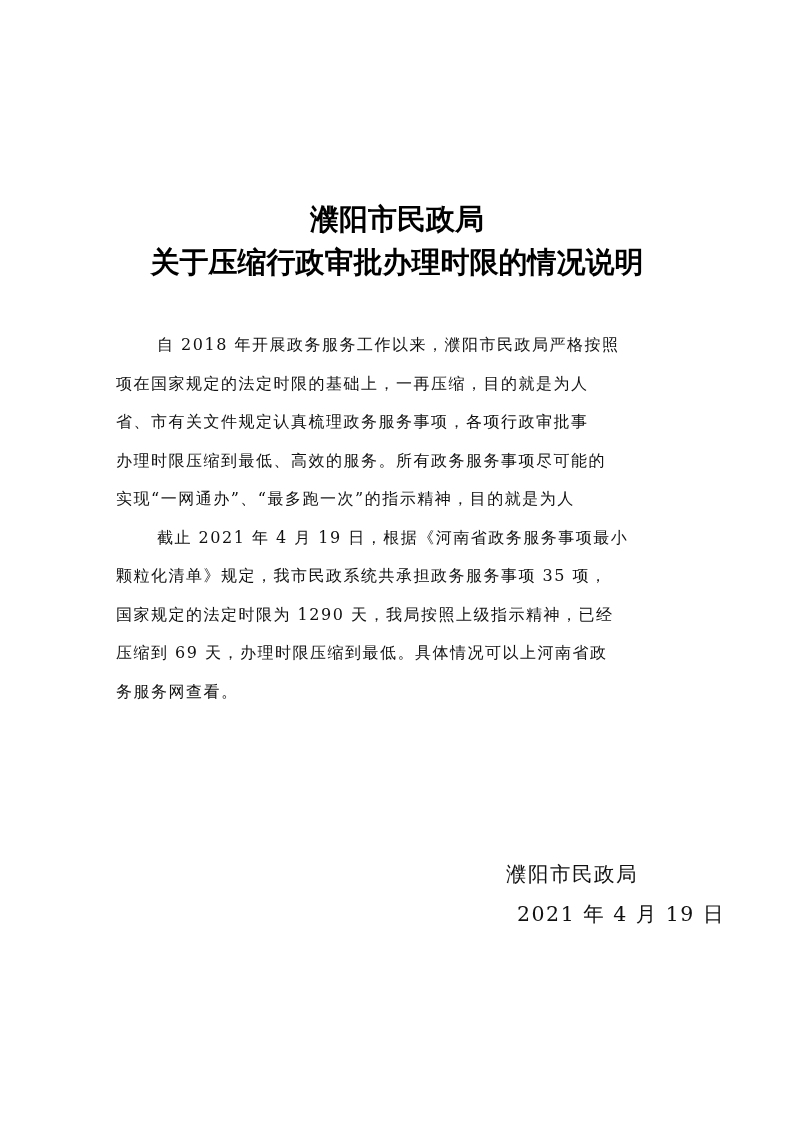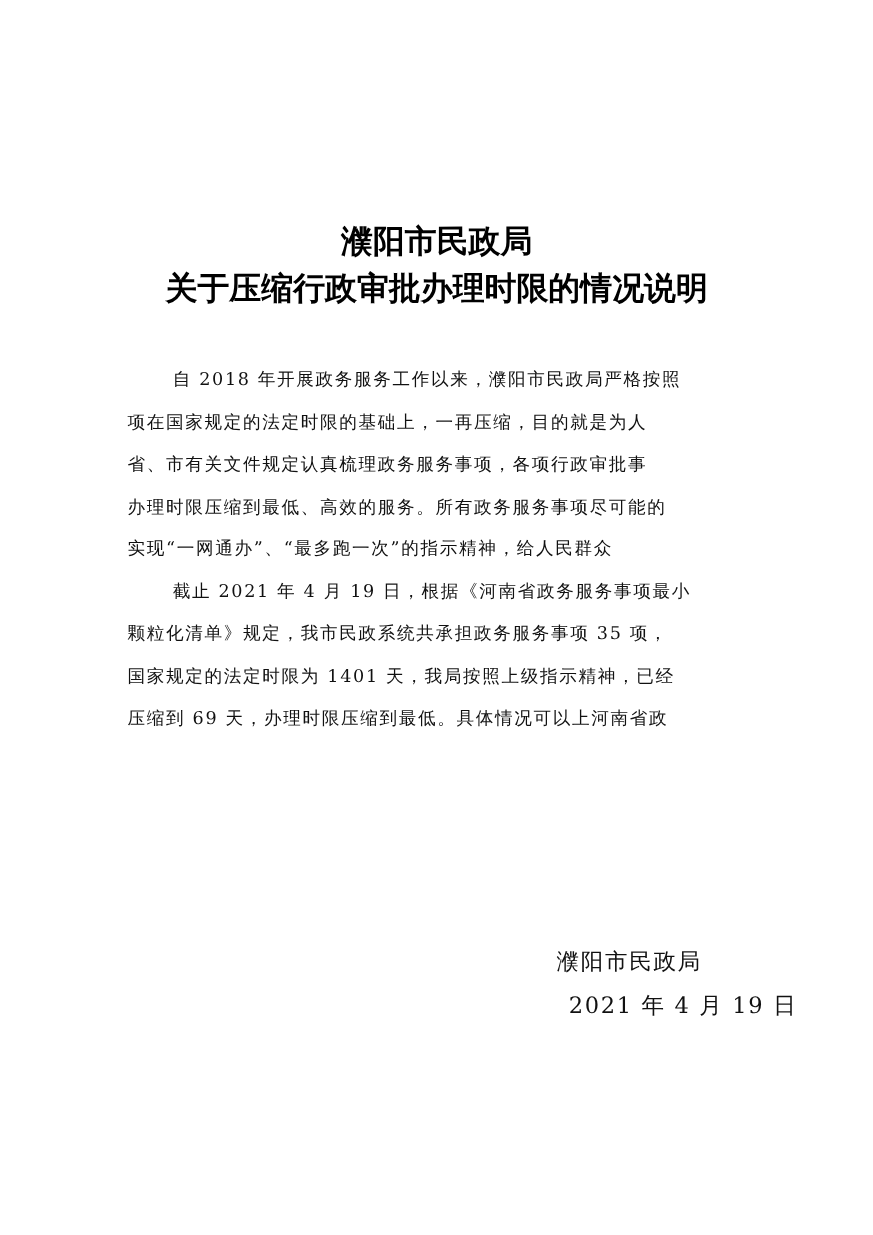--- a/index.html
+++ b/index.html
@@ -22,25 +22,26 @@
 <div>
   <div class="title t1">濮阳市民政局</div>
   <div class="title t2">关于压缩行政审批办理时限的情况说明</div>
 
   <div class="body">
     <div>
       <span class="line" style="padding-left:41px">自 2018 年开展政务服务工作以来，濮阳市民政局严格按照</span>
       <span class="line">项在国家规定的法定时限的基础上，一再压缩，目的就是为人</span>
       <span class="line">省、市有关文件规定认真梳理政务服务事项，各项行政审批事</span>
       <span class="line">办理时限压缩到最低、高效的服务。所有政务服务事项尽可能的</span>
-      <span class="line">实现“一网通办”、“最多跑一次”的指示精神，给人民群众</span>
+      <span class="line">实现“一网通办”、“最多跑一次”的指示精神，目的就是为人</span>
     </div>
     <div>
       <span class="line" style="padding-left:41px">截止 2021 年 4 月 19 日，根据《河南省政务服务事项最小</span>
       <span class="line">颗粒化清单》规定，我市民政系统共承担政务服务事项 35 项，</span>
-      <span class="line">国家规定的法定时限为 1401 天，我局按照上级指示精神，已经</span>
+      <span class="line">国家规定的法定时限为 1290 天，我局按照上级指示精神，已经</span>
       <span class="line">压缩到 69 天，办理时限压缩到最低。具体情况可以上河南省政</span>
+      <span class="line">务服务网查看。</span>
     </div>
   </div>
 
   <div class="sig sig-org">濮阳市民政局</div>
   <div class="sig sig-date">2021 年 4 月 19 日</div>
 </div>
 
 </body></html>

